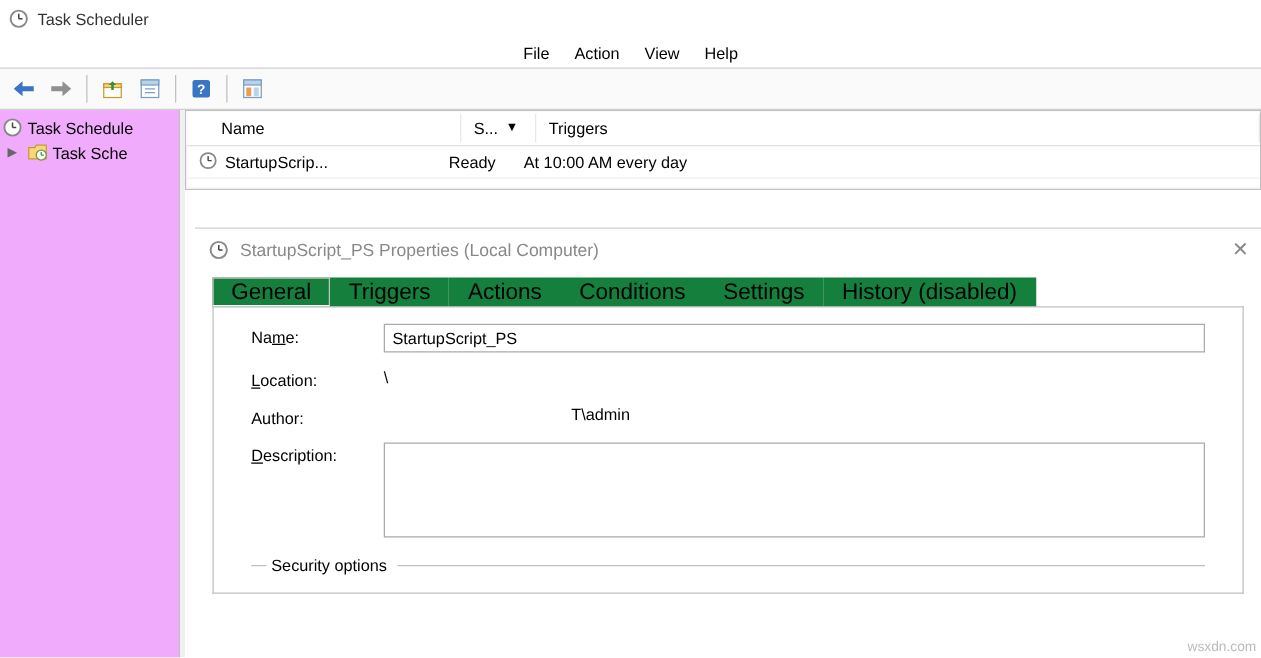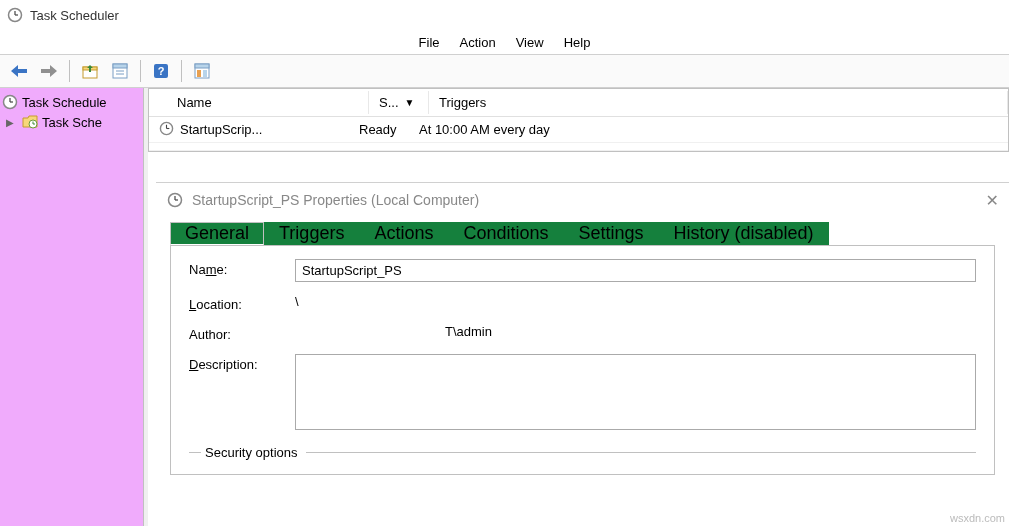--- a/index.html
+++ b/index.html
@@ -53,21 +53,21 @@
     .props-titlebar .icon { width: 18px; height: 18px; margin-right: 8px; display: inline-flex; align-items: center; justify-content: center; }
     .props-close { margin-left: auto; font-size: 16px; color: #888; cursor: default; }
     
     .props-body { padding: 4px 14px 0 14px; }
     
     
     .tab-strip { display: flex; border-bottom: 1px solid #c0c0c0; position: relative; top: 1px; }
     .tab { padding: 0 14px; font-size: 18px; background: #15803d; border: 1px solid transparent; cursor: default; }
     .tab.active { border: 1px solid #c0c0c0; border-bottom: 1px solid #fff; }
     
-    .tab-content { border: 1px solid #c0c0c0; border-top: none; padding: 14px 18px; }
+    .tab-content { border: 1px solid #c0c0c0; border-top: none; padding: 14px 30px; }
     
     .form-row { display: flex; align-items: flex-start; margin-bottom: 12px; }
     .form-label { width: 106px; font-size: 13px; padding-top: 3px; }
     .ul { text-decoration: underline; }
     .form-value { flex: 1; font-size: 13px; }
     .form-input { width: 100%; padding: 3px 6px; border: 1px solid #aaa; font-size: 13px; font-family: inherit; }
     .form-textarea { width: 100%; height: 76px; padding: 3px 6px; border: 1px solid #aaa; font-size: 13px; font-family: inherit; resize: none; }
     
     .fieldset-line { display: flex; align-items: center; margin-top: 10px; }
     .fieldset-line .fs-label { font-size: 13px; padding: 0 4px; }

